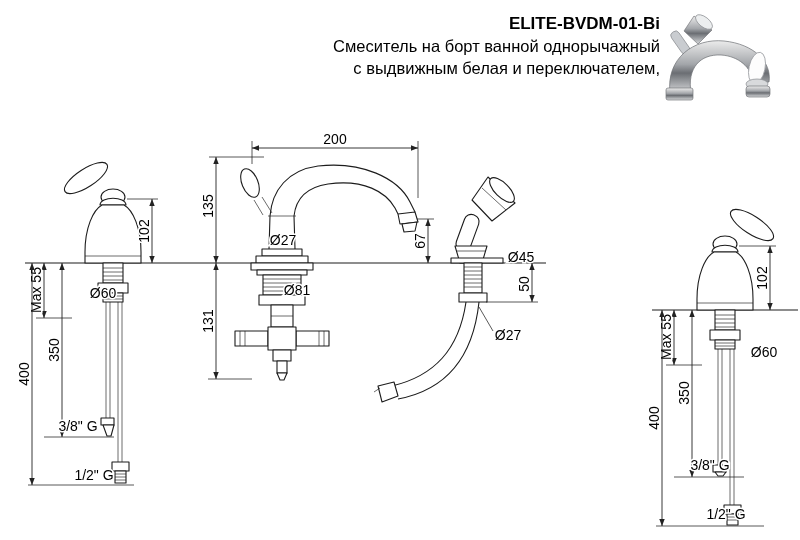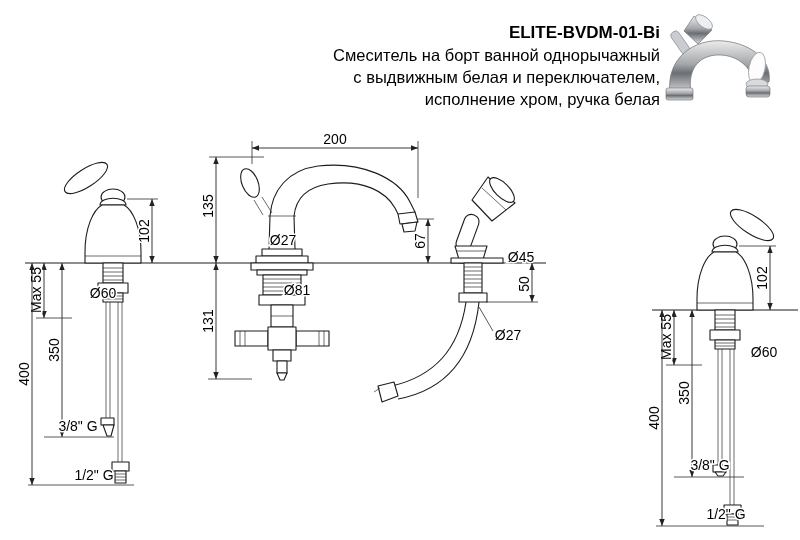--- a/index.html
+++ b/index.html
@@ -1,39 +1,38 @@
 <!DOCTYPE html>
 <html><head>
 <meta charset="utf-8">
 <style>
   html,body{margin:0;padding:0;background:#fff;}
   .page{position:relative;width:800px;height:540px;background:#fff;overflow:hidden;
         font-family:"Liberation Sans",sans-serif;}
-  .header{position:absolute;top:22px;right:140px;text-align:right;color:#000;}
+  .header{position:absolute;top:13px;right:140px;text-align:right;color:#000;}
   .model{font-size:17px;font-weight:bold;line-height:22px;}
   .desc{font-size:16.5px;line-height:22px;}
   svg.drawing{position:absolute;left:0;top:0;}
   .obj{fill:none;stroke:#1c1c1c;stroke-width:1.1;stroke-linejoin:round;}
   .objw{fill:#fff;stroke:#1c1c1c;stroke-width:1.1;stroke-linejoin:round;}
   .thin{fill:none;stroke:#1c1c1c;stroke-width:0.65;}
   .dim{fill:none;stroke:#222;stroke-width:0.9;}
   .ext{fill:none;stroke:#222;stroke-width:0.75;}
   .dimt{font-size:14px;fill:#000;paint-order:stroke;stroke:#fff;stroke-width:3px;
         font-family:"Liberation Sans",sans-serif;}
 </style>
 </head>
 <body>
 
 <div class="page">
 
   <div class="header">
     <div class="model">ELITE-BVDM-01-Bi</div>
     <div class="desc">Смеситель на борт ванной однорычажный</div>
     <div class="desc">с выдвижным белая и переключателем,</div>
-    <div class="desc">исполнение хром, ручка белая</div>
   </div>
 
   <svg class="drawing" width="800" height="540" viewBox="0 0 800 540">
     <defs>
       <marker id="ar" viewBox="0 0 10 10" refX="9" refY="5" markerWidth="9" markerHeight="9" orient="auto-start-reverse">
         <path d="M0 1.5 L9 5 L0 8.5 Z" fill="#222"></path>
       </marker>
       <linearGradient id="chrome" x1="0" y1="0" x2="0" y2="1">
         <stop offset="0" stop-color="#ececec"></stop>
         <stop offset="0.45" stop-color="#a3a6aa"></stop>

